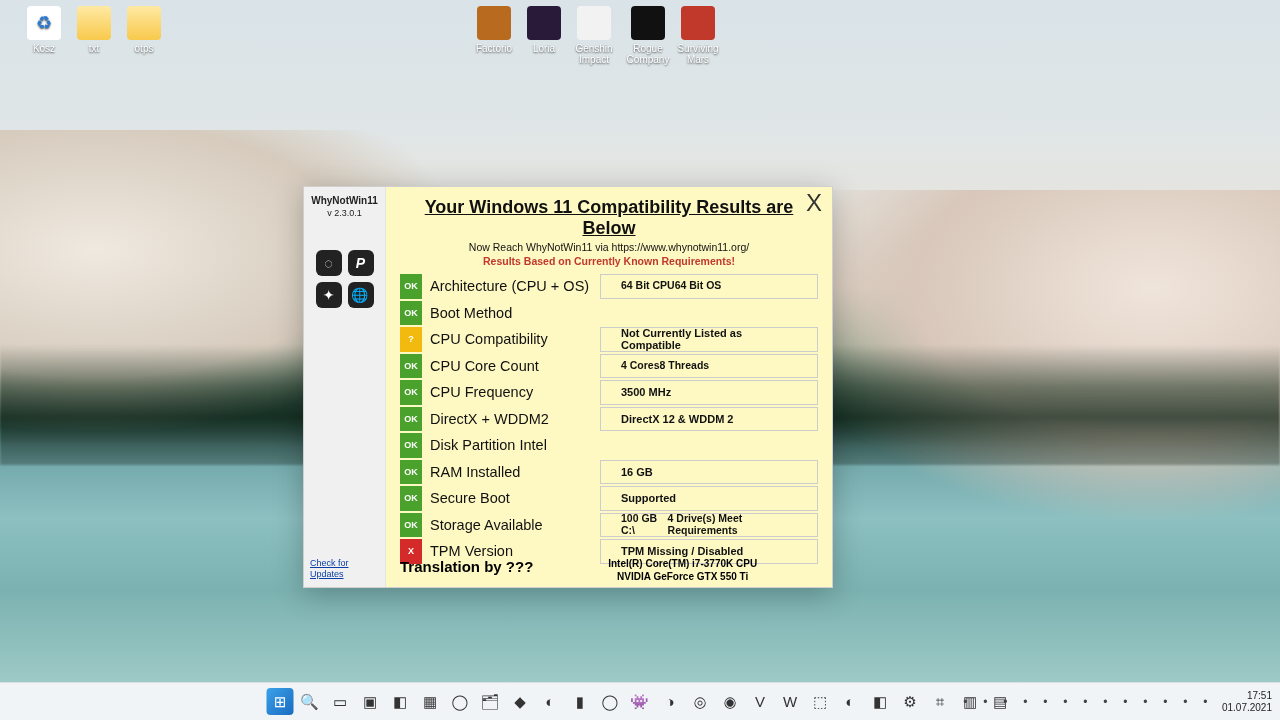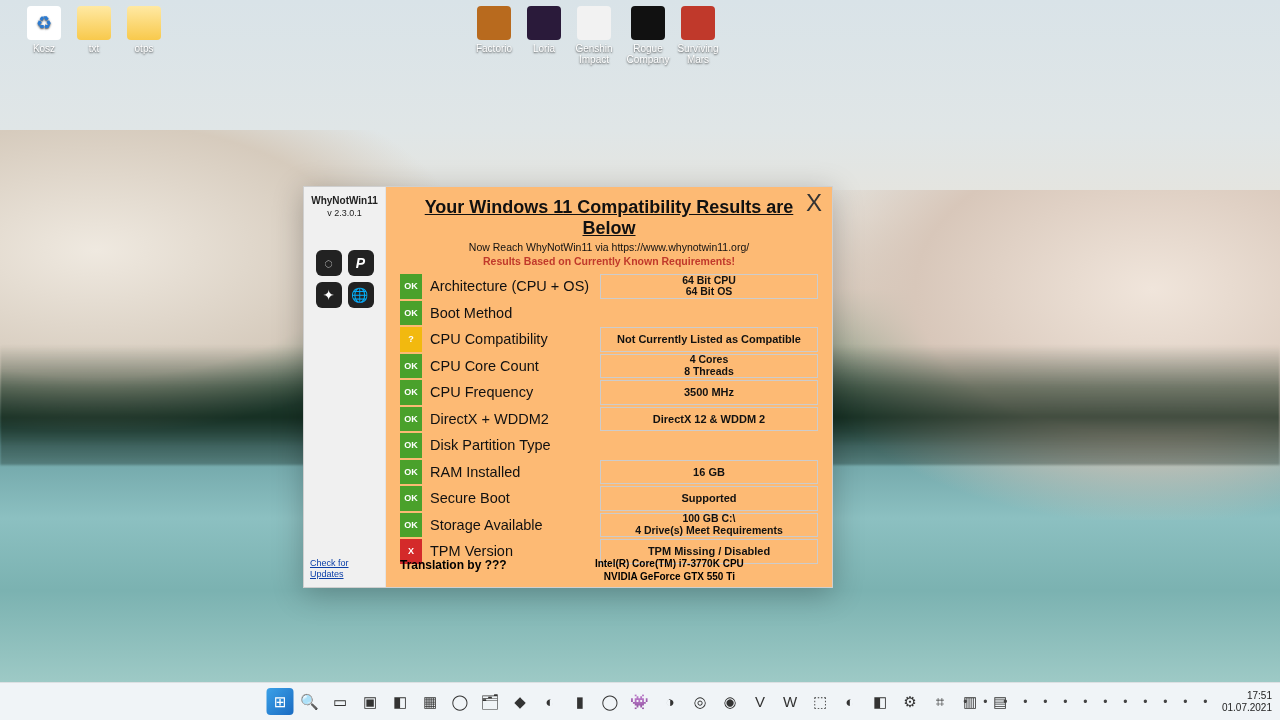--- a/index.html
+++ b/index.html
@@ -29,21 +29,21 @@
   .recycle { background:#fff; color:#2a7ad1;}
   .orange { background:#b86a1e;}
   .purple { background:#2a1a3a;}
   .white { background:#f2f2f2;}
   .black { background:#111;}
   .red { background:#c0392b;}
 
   
   .win {
     position:absolute; left:303px; top:186px; width:530px; height:402px;
-    background:#fdba74; border:1px solid #cfcfcf; box-shadow:0 6px 28px rgba(0,0,0,.25);
+    background:#fef9c3; border:1px solid #cfcfcf; box-shadow:0 6px 28px rgba(0,0,0,.25);
     display:flex;
   }
   .win-side {
     width:82px; background:#f0f0f0; border-right:1px solid #e4e4e4;
     padding:6px 6px 2px; display:flex; flex-direction:column; align-items:center;
     font-size:10px; color:#222;
   }
   .win-side .app-name { font-weight:700; margin-top:2px;}
   .win-side .version  { font-size:9px; margin:2px 0 32px;}
   .side-icons { display:grid; grid-template-columns:1fr 1fr; gap:6px; }
@@ -61,26 +61,26 @@
 
   .rows { margin-top:2px;}
   .row { display:flex; align-items:stretch; height:26.5px;}
   .row + .row { margin-top:0;}
   .badge { width:22px; background:#4aa12b; color:#fff; font-size:9px; font-weight:700;
     display:flex; align-items:center; justify-content:center; margin:1px 8px 1px 0;}
   .badge.warn { background:#f2b90f; color:#fff;}
   .badge.bad  { background:#d42a2a;}
   .req-label { flex:0 0 170px; font-size:14.5px; color:#111; display:flex; align-items:center;}
   .req-val { flex:1; border:1px solid #ccc; border-top:1px solid #ccc; margin:1px 0;
-    display:flex; flex-direction:column; align-items:center; justify-content:center;
-    font-size:10.5px; font-weight:700; color:#111; line-height:1.1; padding:1px 10px;}
+    display:flex; align-items:center; justify-content:flex-start;
+    font-size:10.5px; font-weight:700; color:#111; line-height:1.1; padding:1px 20px;}
   .req-val.single { font-size:11px;}
 
   .foot { position:absolute; left:0; right:0; bottom:4px; display:flex;}
-  .foot .trans { font-size:12px; font-weight:700; padding-left:14px;}
+  .foot .trans { font-size:15px; font-weight:700; padding-left:14px;}
   .foot .hw { flex:1; text-align:center; font-size:10px; font-weight:700; line-height:1.25;}
 
   
   .taskbar { position:absolute; left:0; right:0; bottom:0; height:38px;
     background:rgba(245,247,250,.94); border-top:1px solid rgba(0,0,0,.08);
     display:flex; align-items:center; }
   .taskbar .center { position:absolute; left:50%; transform:translateX(-50%);
     display:flex; gap:3px;}
   .taskbar .tico { width:27px; height:27px; border-radius:4px; display:flex;
     align-items:center; justify-content:center; font-size:15px; color:#333;}
@@ -194,21 +194,21 @@
         </div>
         <div class="row">
           <div class="badge ">OK</div>
           <div class="req-label">DirectX + WDDM2</div>
           <div class="req-val single">
             <div>DirectX 12 &amp; WDDM 2</div>
           </div>
         </div>
         <div class="row">
           <div class="badge ">OK</div>
-          <div class="req-label">Disk Partition Type</div>
+          <div class="req-label">Disk Partition Intel</div>
         </div>
         <div class="row">
           <div class="badge ">OK</div>
           <div class="req-label">RAM Installed</div>
           <div class="req-val single">
             <div>16 GB</div>
           </div>
         </div>
         <div class="row">
           <div class="badge ">OK</div>

